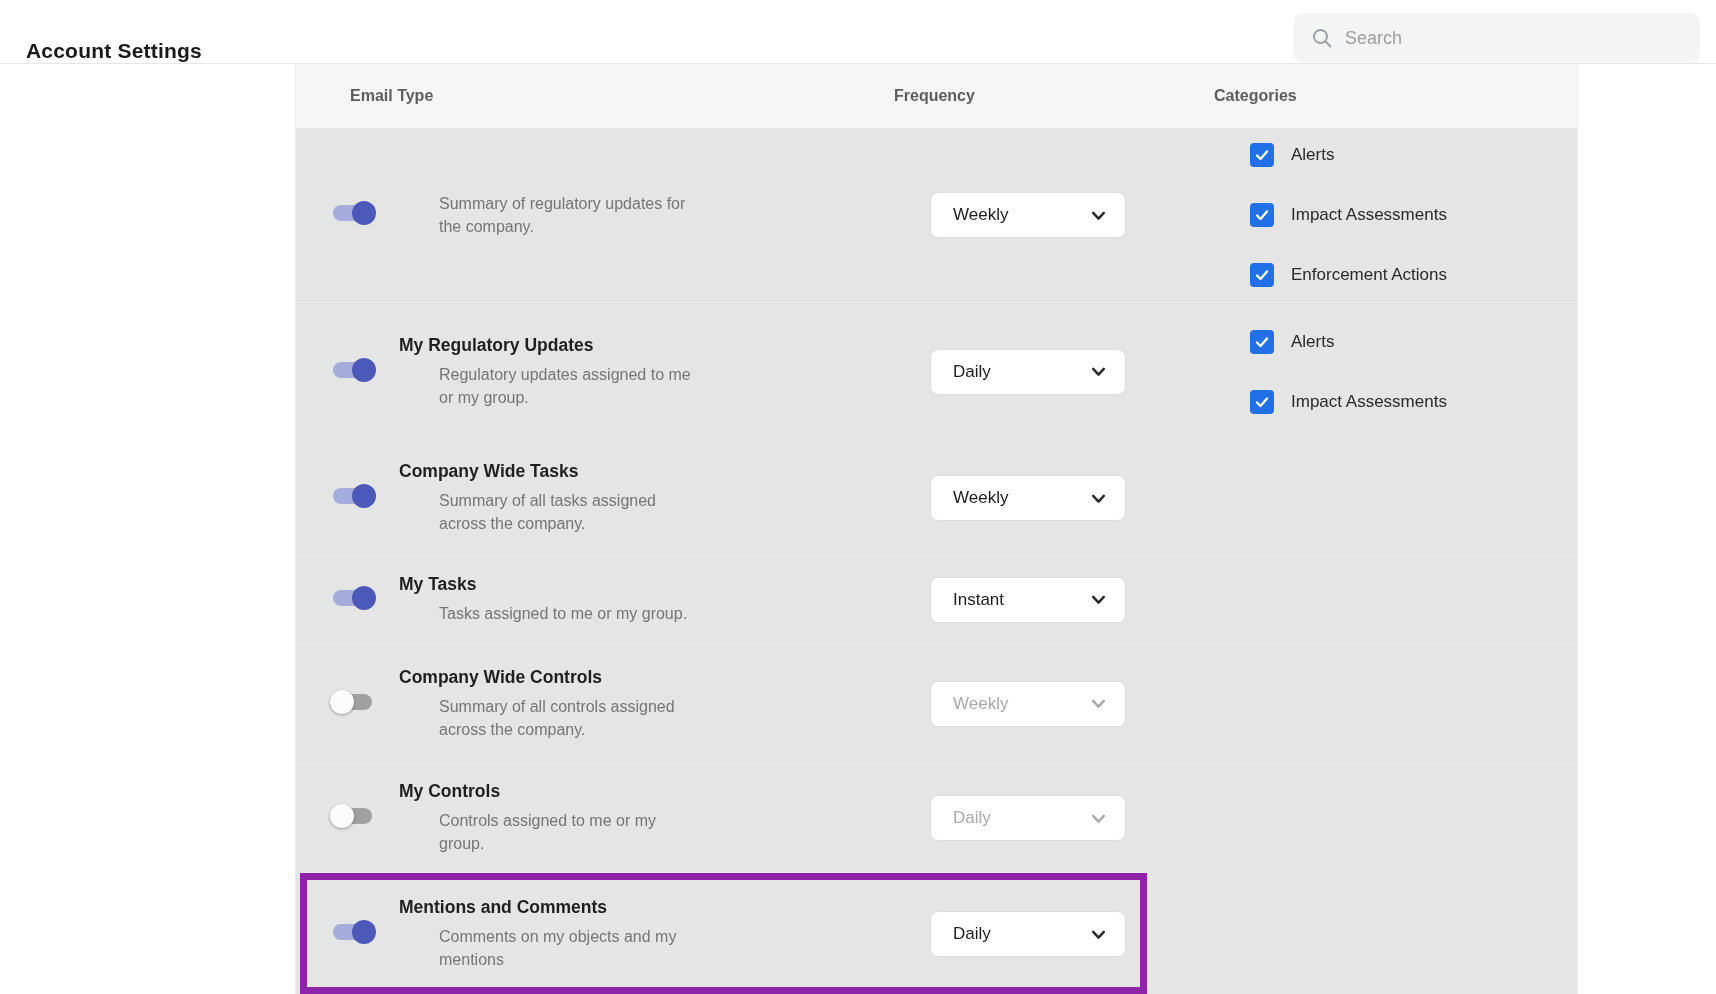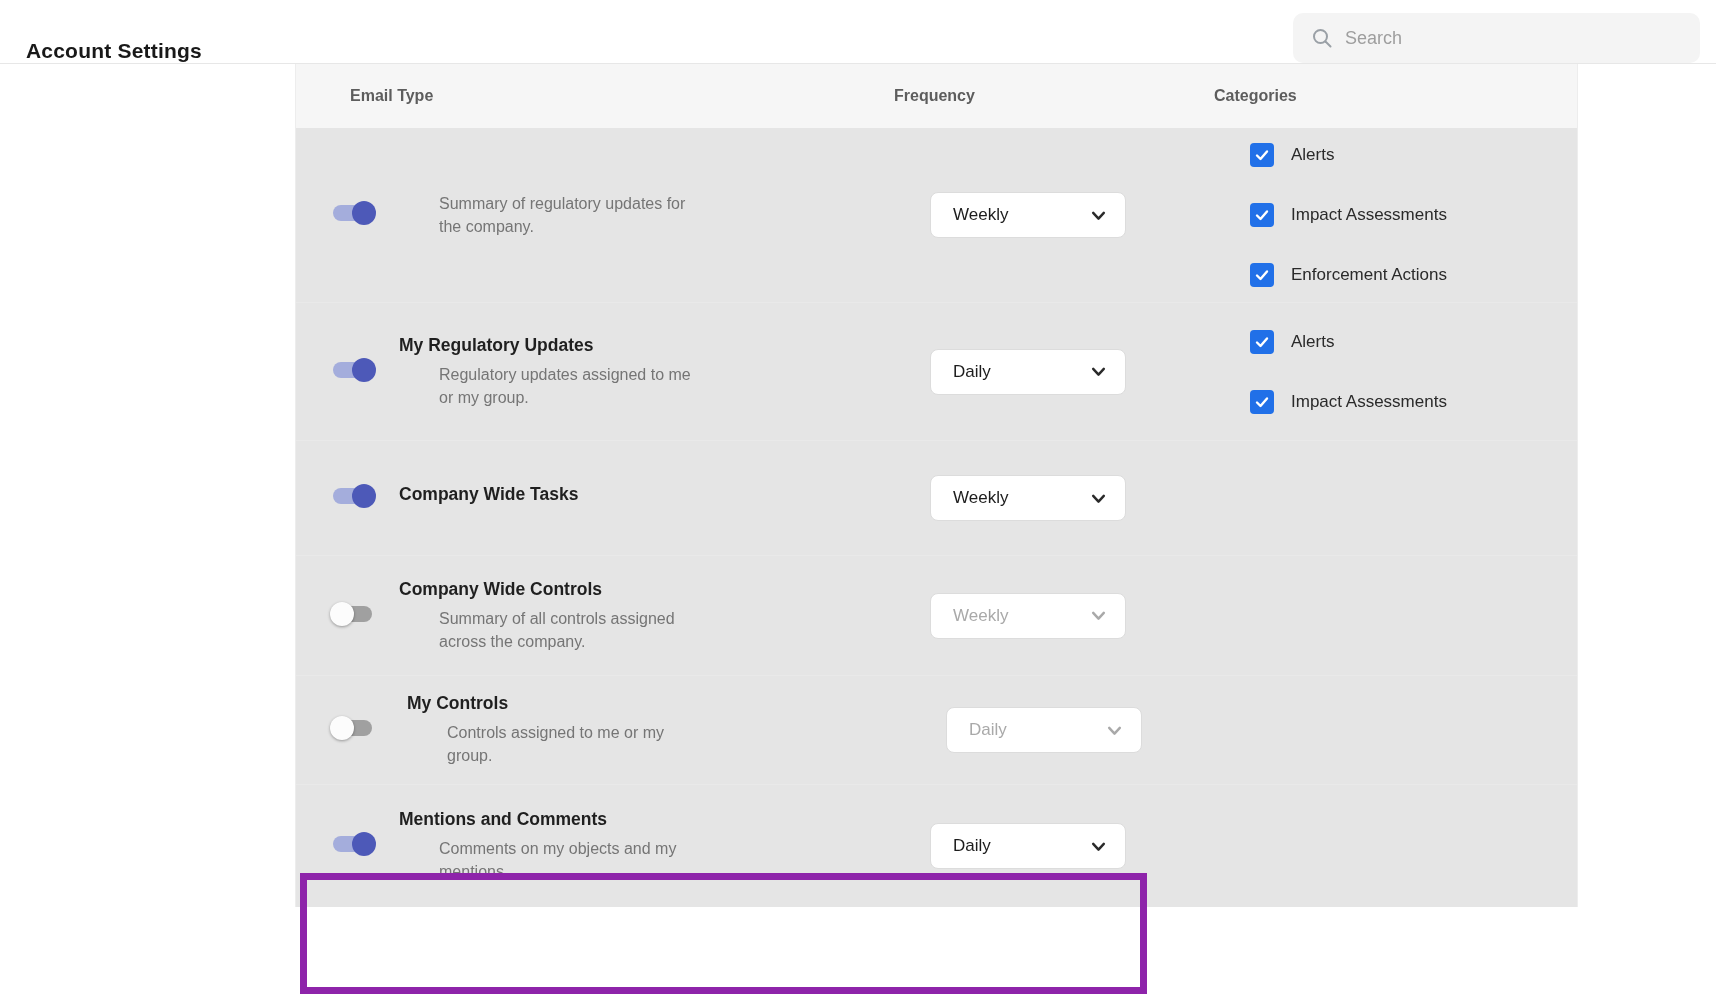--- a/index.html
+++ b/index.html
@@ -175,24 +175,48 @@
   </div>
         <div class="row" style="min-height: 115px;">
     <div class="cell-toggle">
       <span class="toggle">
         <span class="track"></span>
         <span class="thumb"></span>
       </span>
     </div>
     <div class="cell-text">
       <div class="row-title">Company Wide Tasks</div>
+      <div class="row-desc">Summary of all tasks assigned across the company.</div>
     </div>
     <div class="cell-freq">
       <div class="dropdown">
         <span class="dd-label">Weekly</span>
+        <span class="chev">
+          <svg width="17" height="17" viewBox="0 0 16 16" fill="none">
+            <polyline points="3,5.5 8,11 13,5.5" stroke="currentColor" stroke-width="2.3" stroke-linecap="round" stroke-linejoin="round"></polyline>
+          </svg>
+        </span>
+      </div>
+    </div>
+    <div class="cell-cats"></div>
+  </div>
+        <div class="row" style="min-height: 88px;">
+    <div class="cell-toggle">
+      <span class="toggle">
+        <span class="track"></span>
+        <span class="thumb"></span>
+      </span>
+    </div>
+    <div class="cell-text">
+      <div class="row-title">My Tasks</div>
+      <div class="row-desc">Tasks assigned to me or my group.</div>
+    </div>
+    <div class="cell-freq">
+      <div class="dropdown">
+        <span class="dd-label">Instant</span>
         <span class="chev">
           <svg width="17" height="17" viewBox="0 0 16 16" fill="none">
             <polyline points="3,5.5 8,11 13,5.5" stroke="currentColor" stroke-width="2.3" stroke-linecap="round" stroke-linejoin="round"></polyline>
           </svg>
         </span>
       </div>
     </div>
     <div class="cell-cats"></div>
   </div>
         <div class="row" style="min-height: 120px;">
@@ -211,21 +235,21 @@
         <span class="dd-label">Weekly</span>
         <span class="chev">
           <svg width="17" height="17" viewBox="0 0 16 16" fill="none">
             <polyline points="3,5.5 8,11 13,5.5" stroke="currentColor" stroke-width="2.3" stroke-linecap="round" stroke-linejoin="round"></polyline>
           </svg>
         </span>
       </div>
     </div>
     <div class="cell-cats"></div>
   </div>
-        <div class="row" style="min-height: 109px; gap: 8px;">
+        <div class="row" style="min-height: 109px;">
     <div class="cell-toggle">
       <span class="toggle off">
         <span class="track"></span>
         <span class="thumb"></span>
       </span>
     </div>
     <div class="cell-text">
       <div class="row-title">My Controls</div>
       <div class="row-desc">Controls assigned to me or my group.</div>
     </div>

